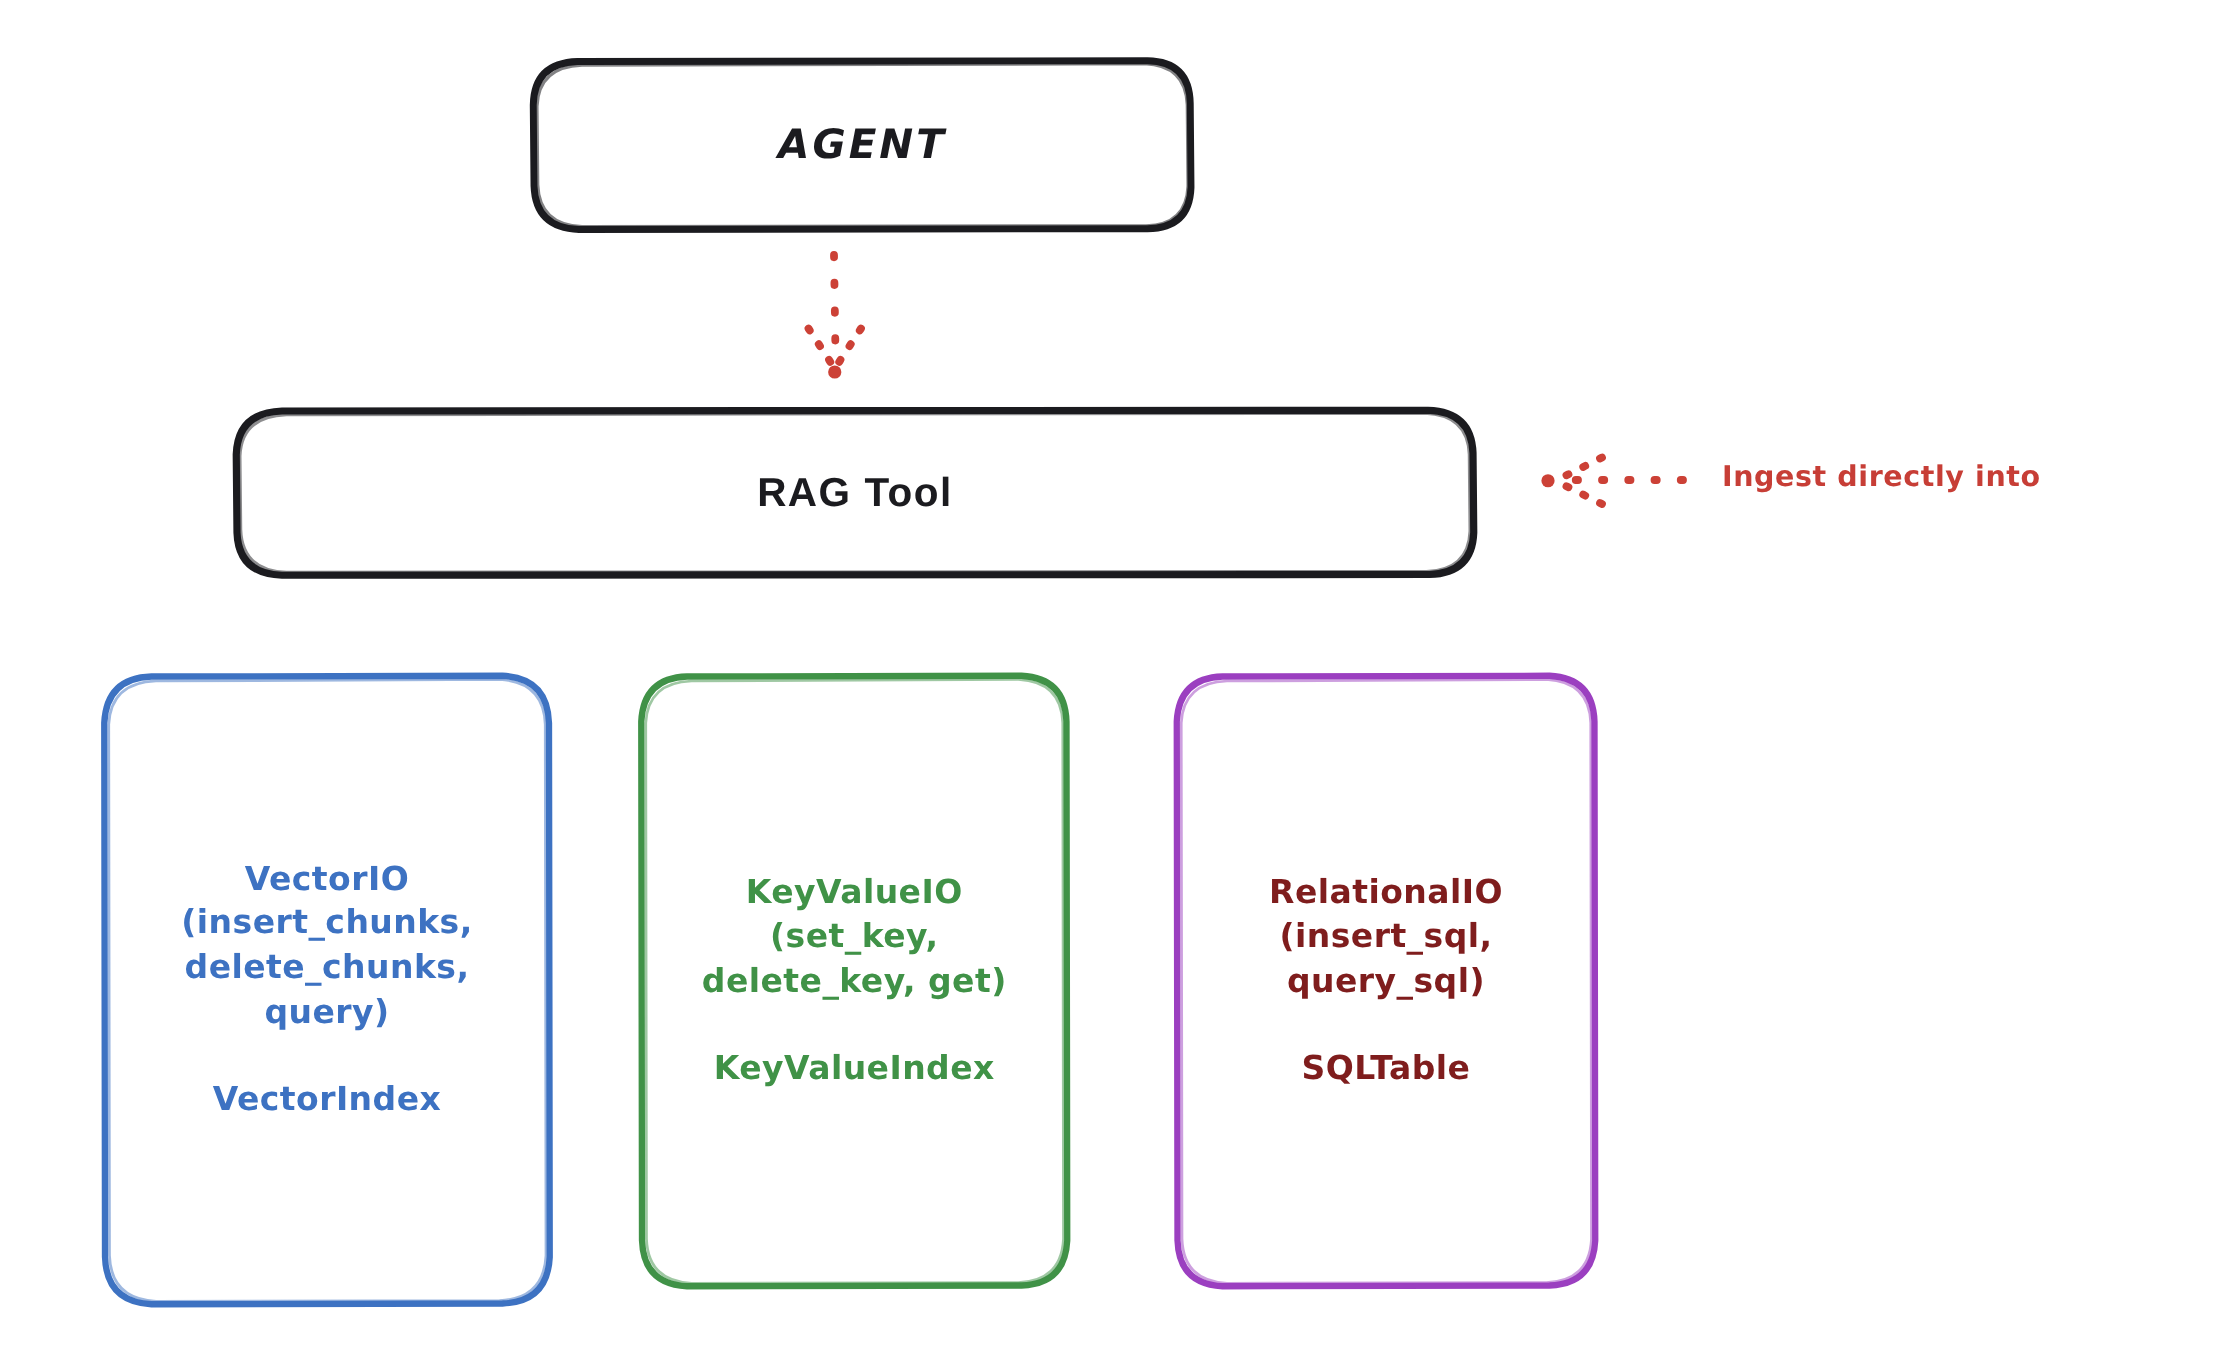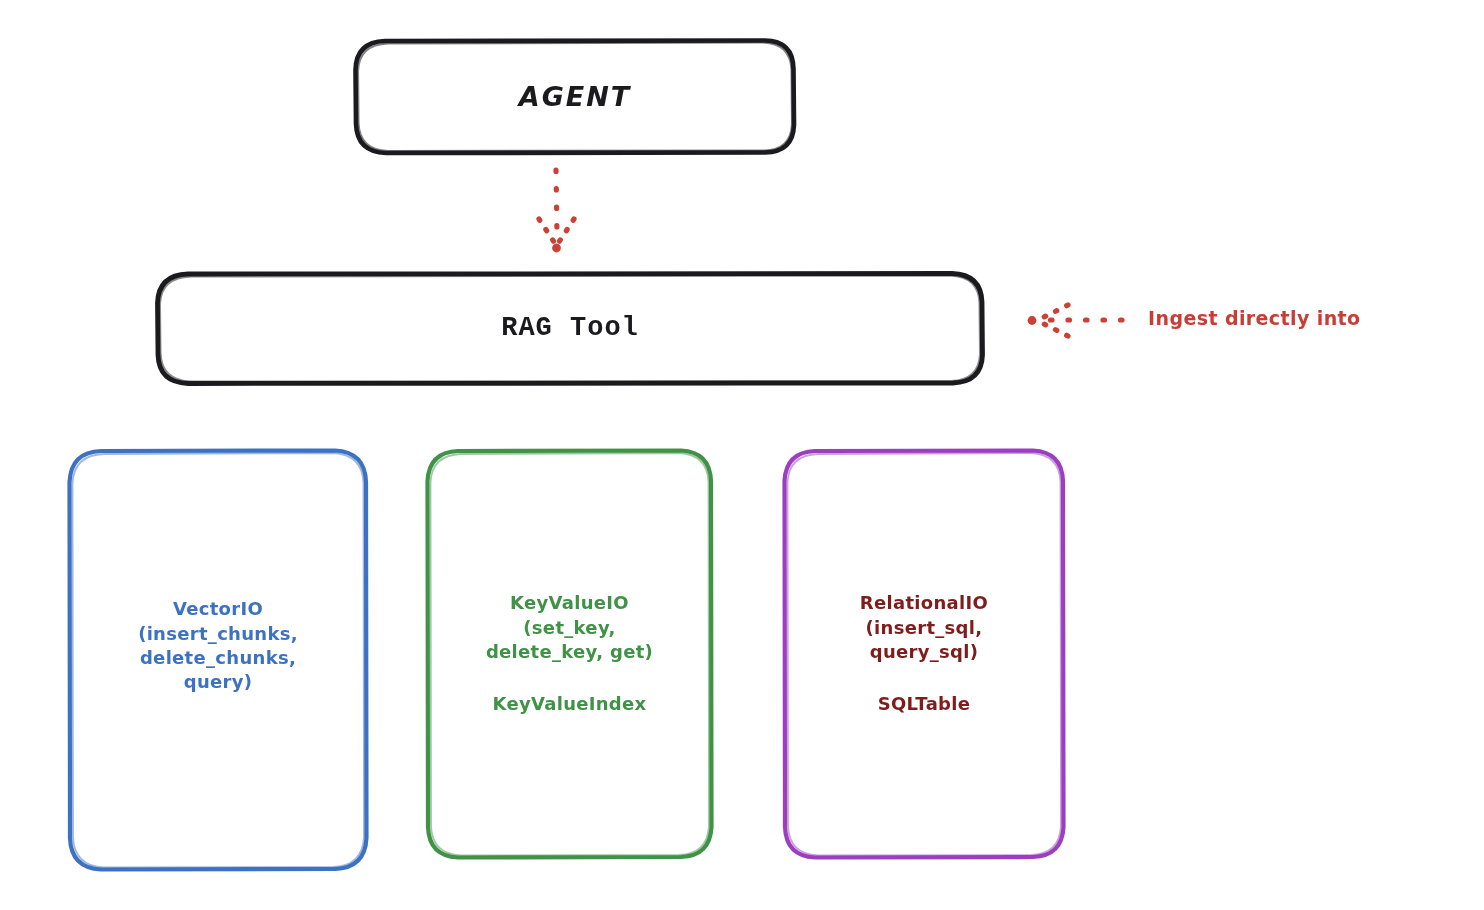--- a/index.html
+++ b/index.html
@@ -55,41 +55,41 @@
   }
 
   
   #rag-tool-box {
     left: 157px;
     top: 273px;
     width: 826px;
     height: 111px;
   }
   #rag-tool-box .node-label {
-    font-family: Liberation Mono, monospace;
+    font-family: Liberation Sans, sans-serif;
     font-size: 27px;
     font-weight: 600;
     letter-spacing: 1px;
     color: #1b1b1f;
   }
 
   
   .provider-card {
     position: absolute;
     box-sizing: border-box;
     display: flex;
     align-items: center;
     justify-content: center;
     padding: 0 6px;
   }
   .provider-text {
     text-align: center;
     white-space: pre-line;
     font-family: "DejaVu Sans", sans-serif;
-    font-size: 18px;
+    font-size: 22px;
     font-weight: 600;
     line-height: 1.35;
     letter-spacing: 0.3px;
   }
   .provider-spacer { display: block; height: 28px; }
 
   #card-vector   { left: 70px;  top: 450px; width: 296px; height: 420px; }
   #card-keyvalue { left: 428px; top: 450px; width: 283px; height: 408px; }
   #card-relational { left: 785px; top: 450px; width: 278px; height: 408px; }
 
@@ -168,20 +168,21 @@
   <div class="node-label">RAG Tool</div>
 </div>
 
 <div class="provider-card" id="card-vector">
   <div>
     <div class="provider-text">VectorIO
 (insert_chunks,
 delete_chunks,
 query)</div>
     <span class="provider-spacer"></span>
+    <div class="provider-text">VectorIndex</div>
   </div>
 </div>
 
 <div class="provider-card" id="card-keyvalue">
   <div>
     <div class="provider-text">KeyValueIO
 (set_key,
 delete_key, get)</div>
     <span class="provider-spacer"></span>
     <div class="provider-text">KeyValueIndex</div>

